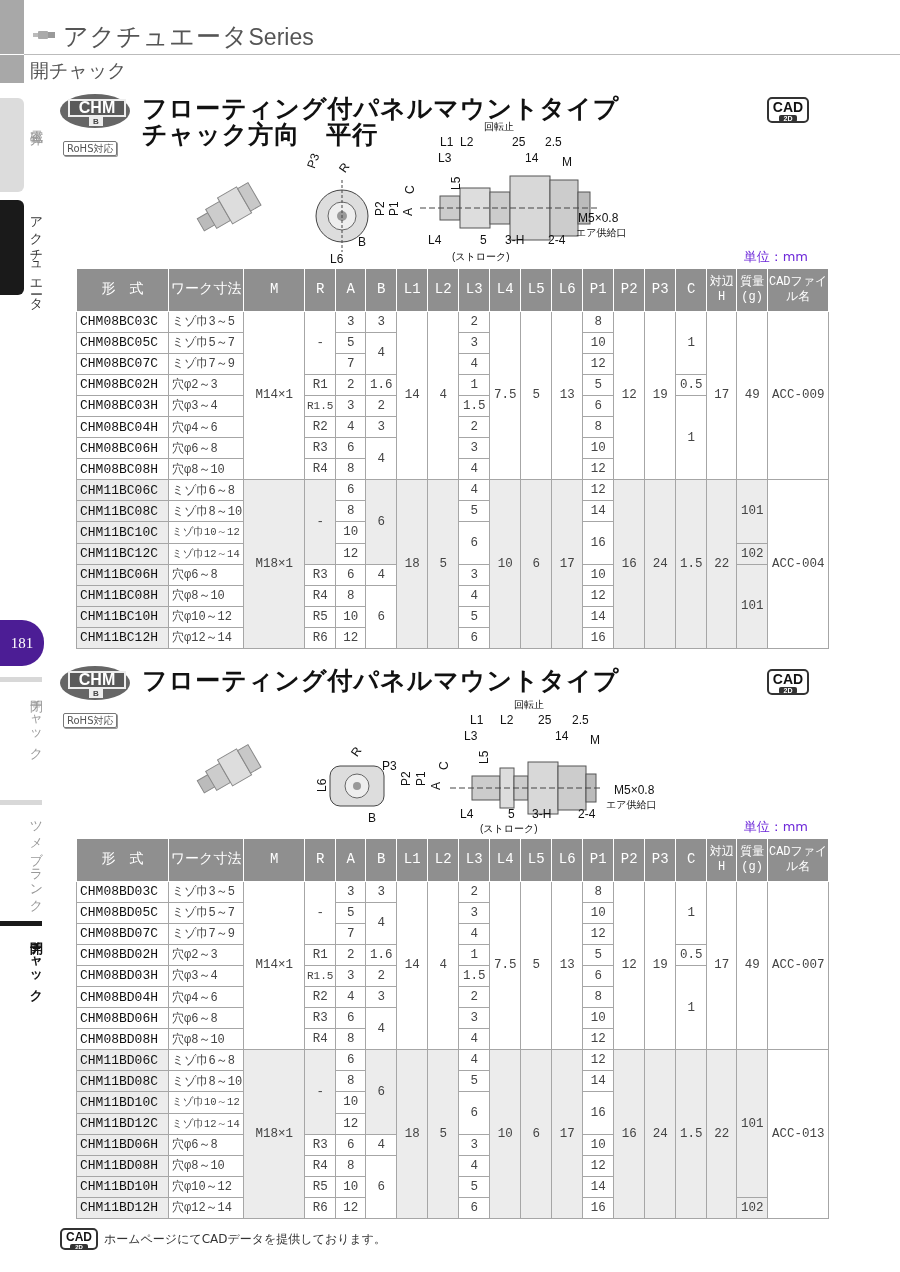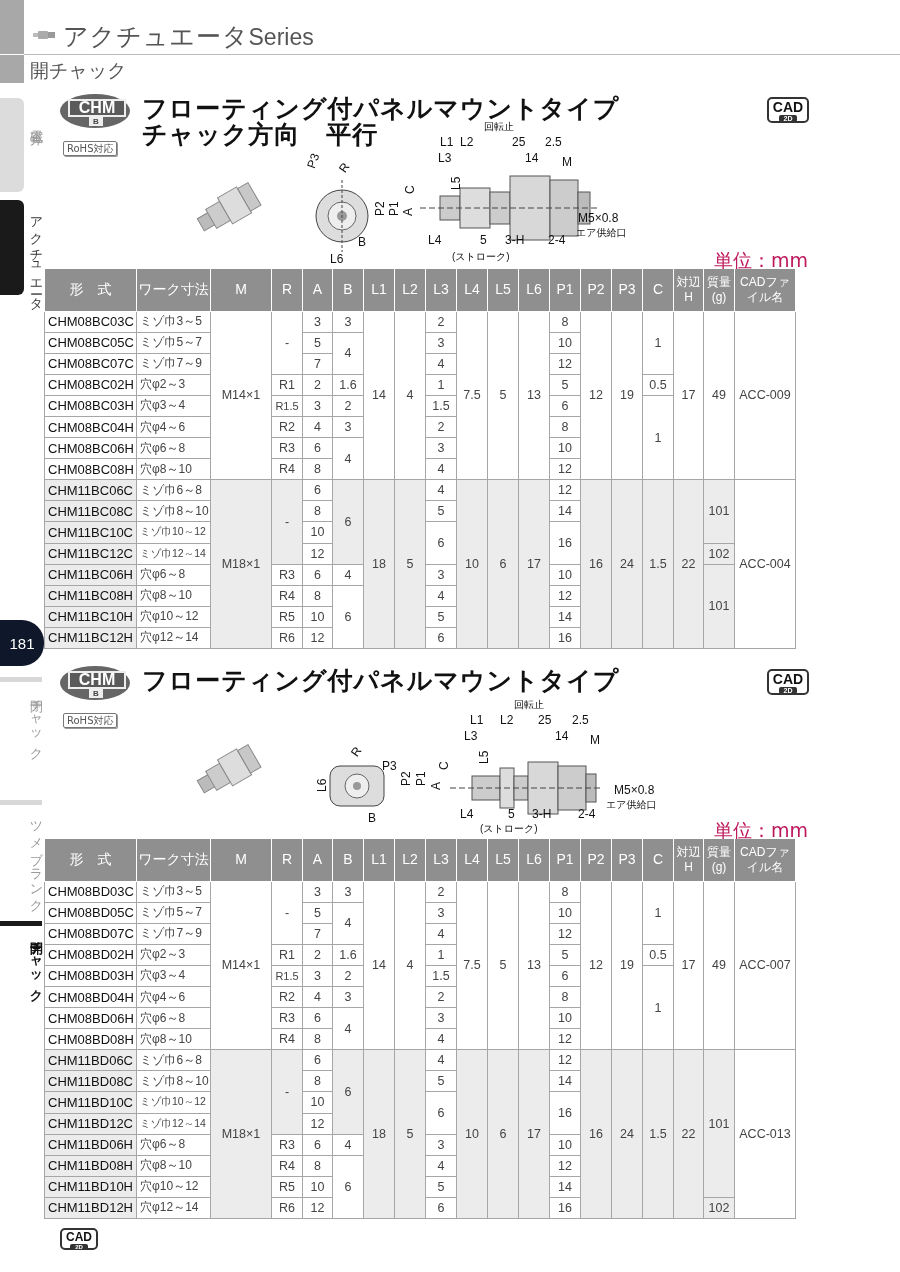--- a/index.html
+++ b/index.html
@@ -5,45 +5,45 @@
   * { box-sizing: border-box; margin: 0; padding: 0; }
   html, body { width: 900px; height: 1272px; background: #fff; overflow: hidden; }
   body { position: relative; font-family: "DejaVu Sans", "Liberation Sans", sans-serif; color: #222; }
 
   
   .rail-top { position: absolute; left: 0; top: 0; width: 24px; height: 54px; background: #a8a8a8; }
   .rail-sub { position: absolute; left: 0; top: 55px; width: 24px; height: 28px; background: #a8a8a8; }
   .side-tab { position: absolute; left: 0; width: 24px; border-radius: 0 6px 6px 0; }
   .side-tab-label { position: absolute; left: 27px; writing-mode: vertical-rl; font-size: 13px; letter-spacing: 1px; }
   .side-bar { position: absolute; left: 0; width: 42px; height: 5px; }
-  .page-num { position: absolute; left: 0; top: 620px; width: 44px; height: 46px; background: #0f172a; color: #fff; border-radius: 0 22px 22px 0; font-size: 15px; display: flex; align-items: center; justify-content: center; font-family: Liberation Sans, sans-serif; text-align: center; }
+  .page-num { position: absolute; left: 0; top: 620px; width: 44px; height: 46px; background: #4c1d95; color: #fff; border-radius: 0 22px 22px 0; font-size: 15px; display: flex; align-items: center; justify-content: center; font-family: Liberation Serif, serif; text-align: center; }
 
   
   .hdr-icon { position: absolute; left: 33px; top: 30px; width: 22px; height: 10px; }
   .hdr-title { position: absolute; left: 63px; top: 20px; font-size: 25px; color: #555; font-weight: 300; letter-spacing: 1px; }
   .hdr-title .series { font-family: "Liberation Sans", sans-serif; font-size: 23px; letter-spacing: 0; }
   .hdr-line { position: absolute; left: 24px; right: 0; top: 54px; height: 1px; background: #bbb; }
   .hdr-sub { position: absolute; left: 30px; top: 58px; font-size: 19px; color: #555; }
 
   
   .badge { position: absolute; width: 70px; height: 36px; }
   .badge .ellipse { position: absolute; left: 0; top: 0; width: 70px; height: 34px; background: #666; border-radius: 50%; }
   .badge .plate { position: absolute; left: 8px; top: 5px; width: 58px; height: 18px; background: #5a5a5a; border: 2px solid #eee; color: #fff; font: bold 16px "Liberation Sans", sans-serif; display: flex; align-items: center; justify-content: center; letter-spacing: 0; }
   .badge .b { position: absolute; left: 29px; top: 23px; width: 14px; height: 9px; background: #eee; color: #444; font: bold 8px "Liberation Sans", sans-serif; text-align: center; line-height: 9px; }
   .rohs { position: absolute; border: 1px solid #777; border-radius: 2px; font-size: 10px; color: #555; padding: 0 3px; line-height: 13px; box-shadow: 1px 1px 0 #999; }
   .sec-title { position: absolute; left: 142px; font-size: 25px; font-weight: bold; color: #111; line-height: 26px; letter-spacing: 1px; }
   .cad-badge { position: absolute; width: 42px; height: 26px; border: 2px solid #333; border-radius: 5px; text-align: center; font: bold 14px "Liberation Sans", sans-serif; line-height: 14px; color: #111; padding-top: 1px; }
   .cad-badge small { display: block; font-size: 7px; line-height: 7px; background: #333; color: #fff; width: 18px; margin: 1px auto 0; border-radius: 2px; }
-  .unit { position: absolute; right: 92px; font-size: 19px; color: #be185d; }
+  .unit { position: absolute; right: 92px; font-size: 13px; color: #6d28d9; }
 
   .photo { position: absolute; width: 80px; height: 60px; }
   .drawing { position: absolute; }
 
   
-  table.spec { position: absolute; left: 44px; border-collapse: collapse; font-family: Liberation Sans, sans-serif; font-size: 12.5px; color: #444; }
+  table.spec { position: absolute; left: 76px; border-collapse: collapse; font-family: Liberation Mono, monospace; font-size: 12.5px; color: #444; }
   table.spec th { background: #8f8f8f; color: #fff; font-weight: normal; font-size: 14px; height: 42px; border: 1px solid #fff; border-top: none; line-height: 15px; }
   table.spec td { border: 1px solid #a6a6a6; text-align: center; height: 21.1px; padding: 0 1px; white-space: nowrap; }
   table.spec td.model { text-align: left; color: #111; font-size: 13px; padding-left: 3px; }
   table.spec td.work { text-align: left; font-size: 12px; padding-left: 3px; }
   table.spec tbody.g2 td { background: #ececec; }
   table.spec tbody.g2 td.white { background: #fff; }
   table.spec tbody.g1 td { background: #fff; }
 
   .footer-note { position: absolute; left: 60px; top: 1228px; display: flex; align-items: center; gap: 6px; font-size: 12px; color: #333; }
   .footer-note .cad-badge { position: static; width: 38px; height: 22px; font-size: 12px; line-height: 12px; }
@@ -624,13 +624,14 @@
       <td>102</td>
     </tr>
   </tbody>
 </table>
 
 <div class="footer-note">
   <div class="cad-badge">
     <span>CAD</span>
     <small>2D</small>
   </div>
+  <span>ホームページにてCADデータを提供しております。</span>
 </div>
 
 </body></html>

